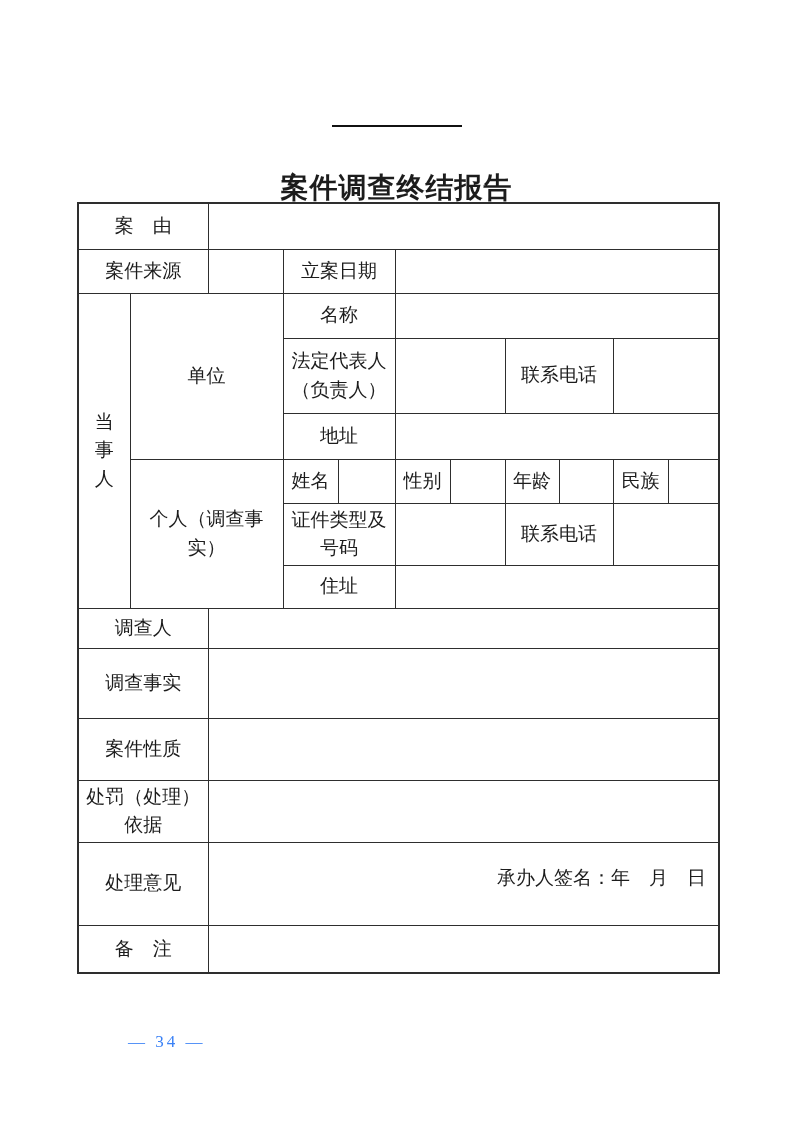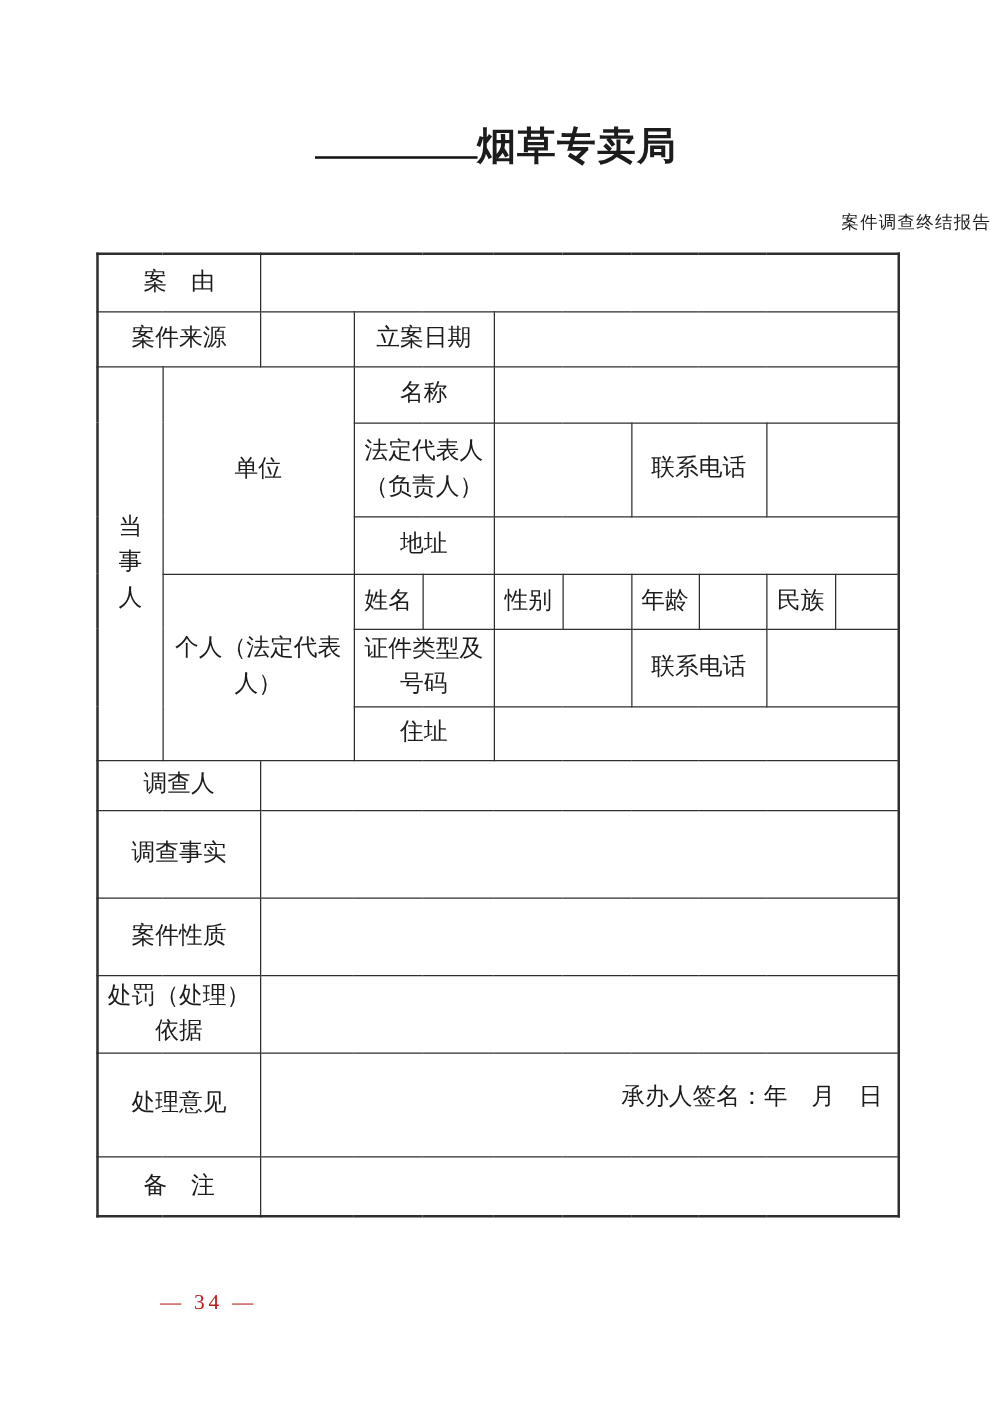--- a/index.html
+++ b/index.html
@@ -30,24 +30,24 @@
     width: 130px;
     border-bottom: 2.5px solid #111;
     vertical-align: baseline;
     height: 1em;
   }
   .doc-subtitle {
     position: absolute;
     top: 169px;
     left: 0;
     width: 100%;
-    text-align: right;
+    text-align: center;
     font-family: "Liberation Sans", "DejaVu Sans", sans-serif;
-    font-size: 14px;
-    font-weight: normal;
+    font-size: 28px;
+    font-weight: bold;
     letter-spacing: 1px;
   }
 
   
   table.form-table {
     position: absolute;
     left: 77px;
     top: 202px;
     width: 641px;
     border-collapse: collapse;
@@ -95,29 +95,29 @@
   tr.r12 { height: 60px; }
   tr.r13 { height: 83px; }
   tr.r14 { height: 48px; }
 
   
   .page-number {
     position: absolute;
     left: 128px;
     top: 1032px;
     font-size: 17px;
-    color: #b91c1c;
+    color: #3b82f6;
     letter-spacing: 3px;
   }
 </style>
 </head>
 <body>
 
 <div class="doc-title">
-  <span class="blank-line"></span><span>烟草专卖局</span>
+  <span class="blank-line"></span>
 </div>
 <div class="doc-subtitle">案件调查终结报告</div>
 
 <table class="form-table">
   <colgroup>
     <col style="width:52px">
       <col style="width:78px">
       <col style="width:75px">
     <col style="width:55px">
       <col style="width:57px">
@@ -157,21 +157,21 @@
     <td class="lbl" colspan="2">联系电话</td>
     <td class="val" colspan="2"></td>
   </tr>
 
   <tr class="r5">
     <td class="lbl" colspan="2">地址</td>
     <td class="val" colspan="6"></td>
   </tr>
 
   <tr class="r6">
-    <td class="lbl" colspan="2" rowspan="3">个人（法定代表人）</td>
+    <td class="lbl" colspan="2" rowspan="3">个人（调查事实）</td>
     <td class="lbl">姓名</td>
     <td class="val"></td>
     <td class="lbl">性别</td>
     <td class="val"></td>
     <td class="lbl">年龄</td>
     <td class="val"></td>
     <td class="lbl">民族</td>
     <td class="val"></td>
   </tr>
 

